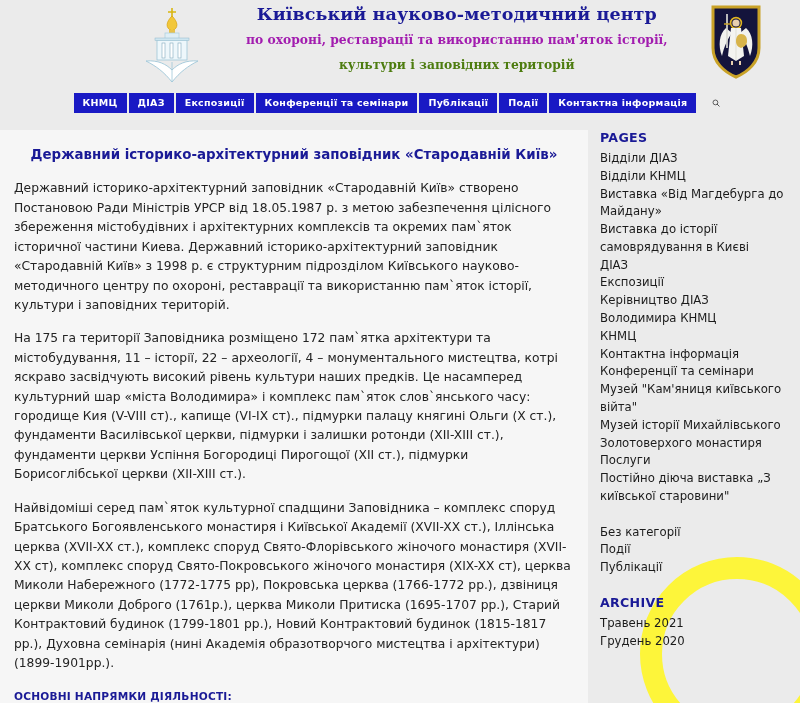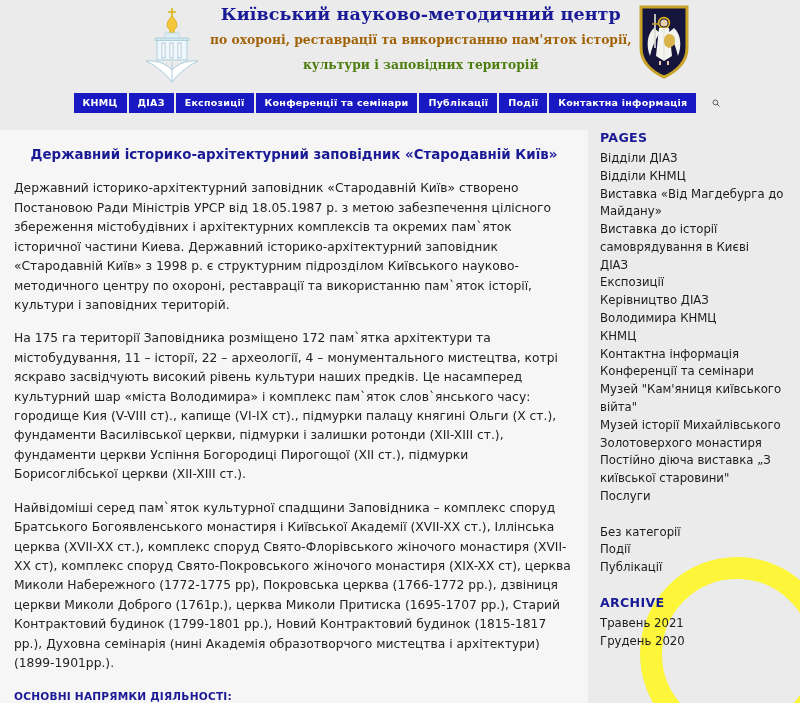--- a/index.html
+++ b/index.html
@@ -38,20 +38,21 @@
     display: flex;
     align-items: flex-start;
     justify-content: center;
   }
   #header-inner {
     width: 520px;
     display: flex;
     align-items: flex-start;
     justify-content: space-between;
     padding-top: 4px;
+    gap: 36px;
   }
 
   
   #logo-mark {
     width: 64px;
     height: 80px;
     position: relative;
     flex: 0 0 64px;
   }
 
@@ -66,21 +67,21 @@
     font-size: 17.5px;
     color: #1a1a96;
     letter-spacing: 0.1px;
     line-height: 1.25;
     white-space: nowrap;
   }
   #header-title-sub1 {
     font-family: "DejaVu Serif", "Liberation Serif", serif;
     font-weight: bold;
     font-size: 12.3px;
-    color: #a16207;
+    color: #a21caf;
     margin-top: 6px;
     line-height: 1.3;
     white-space: nowrap;
   }
   #header-title-sub2 {
     font-family: "DejaVu Serif", "Liberation Serif", serif;
     font-weight: bold;
     font-size: 12.3px;
     color: #4d7c0f;
     margin-top: 9px;
@@ -313,22 +314,22 @@
         <li>Виставка до історії самоврядування в Києві</li>
         <li>ДІАЗ</li>
         <li>Експозиції</li>
         <li>Керівництво ДІАЗ</li>
         <li>Володимира КНМЦ</li>
         <li>КНМЦ</li>
         <li>Контактна інформація</li>
         <li>Конференції та семінари</li>
         <li>Музей "Кам'яниця київського війта"</li>
         <li>Музей історії Михайлівського Золотоверхого монастиря</li>
+        <li>Послуги</li>
         <li>Постійно діюча виставка „З київської старовини"</li>
-        <li>Послуги</li>
       </ul>
     </section>
 
     <section class="widget" id="widget-categories">
       <ul class="widget-list">
         <li>Без категорії</li>
         <li>Події</li>
         <li>Публікації</li>
       </ul>
     </section>

